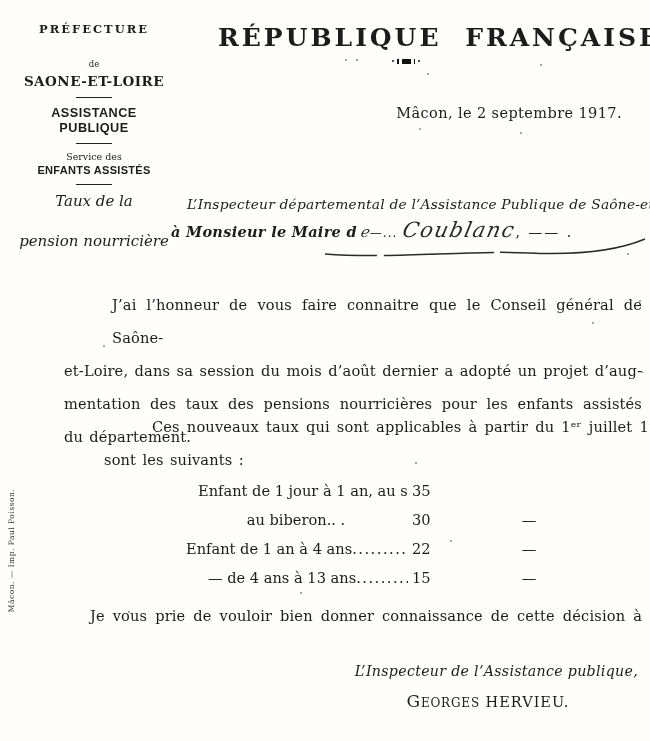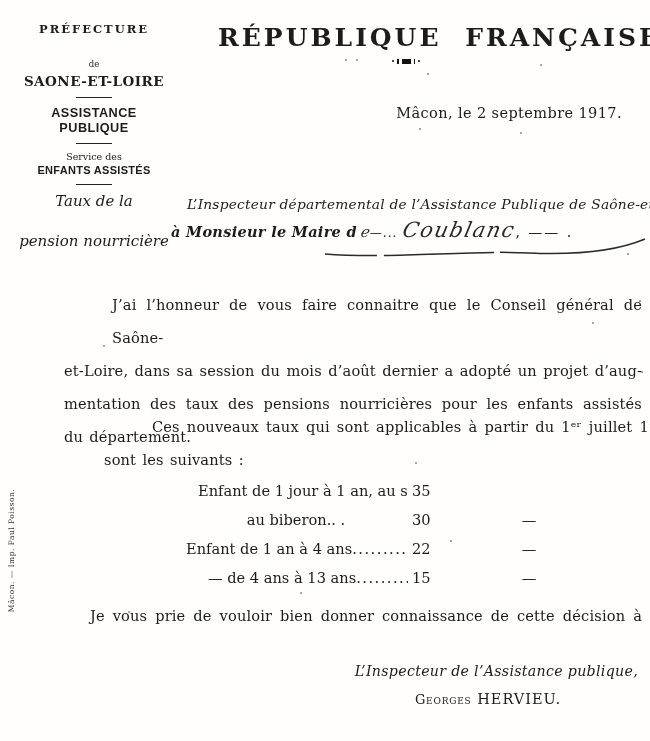--- a/index.html
+++ b/index.html
@@ -60,21 +60,21 @@
   .rate-row.r4 .rl-cell { padding-left:22px; }
   .leader { letter-spacing:1.5px; }
   .amt-cell { text-align:left; padding-left:4px; }
   .unit-cell { padding-left:6px; white-space:nowrap; }
   .unit-cell.dash { text-align:center; padding-left:0; }
 
   
   .signature { position:absolute; left:338px; top:663px; width:300px; text-align:center; }
   .sig-title { font-style:italic; font-size:14.2px; letter-spacing:0.3px; white-space:nowrap;text-align:right; }
   .sig-name { margin-top:12px; font-size:14.5px; letter-spacing:1px; white-space:nowrap; }
-  .sig-first { font-variant:small-caps; font-size:13px; letter-spacing:0.8px; }
+  .sig-first { font-variant:small-caps; font-size:17px; letter-spacing:0.8px; }
 
   
   .printer-mark { position:absolute; top:546px; left:-64px; width:150px; text-align:center;
                   transform:rotate(-90deg); font-size:7.5px; letter-spacing:0.5px; color:#333; white-space:nowrap; }
 
   
   .speck { position:absolute; width:2px; height:2px; background:#4a4a4a; border-radius:50%; opacity:0.65; }
 </style>
 </head>
 <body>

